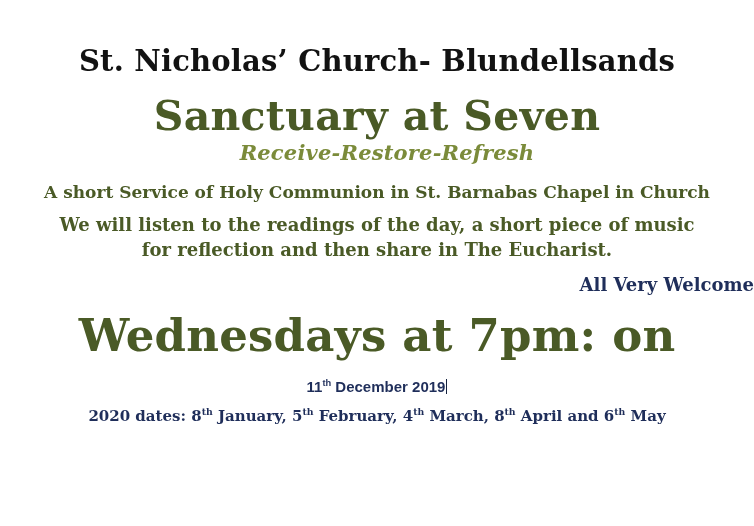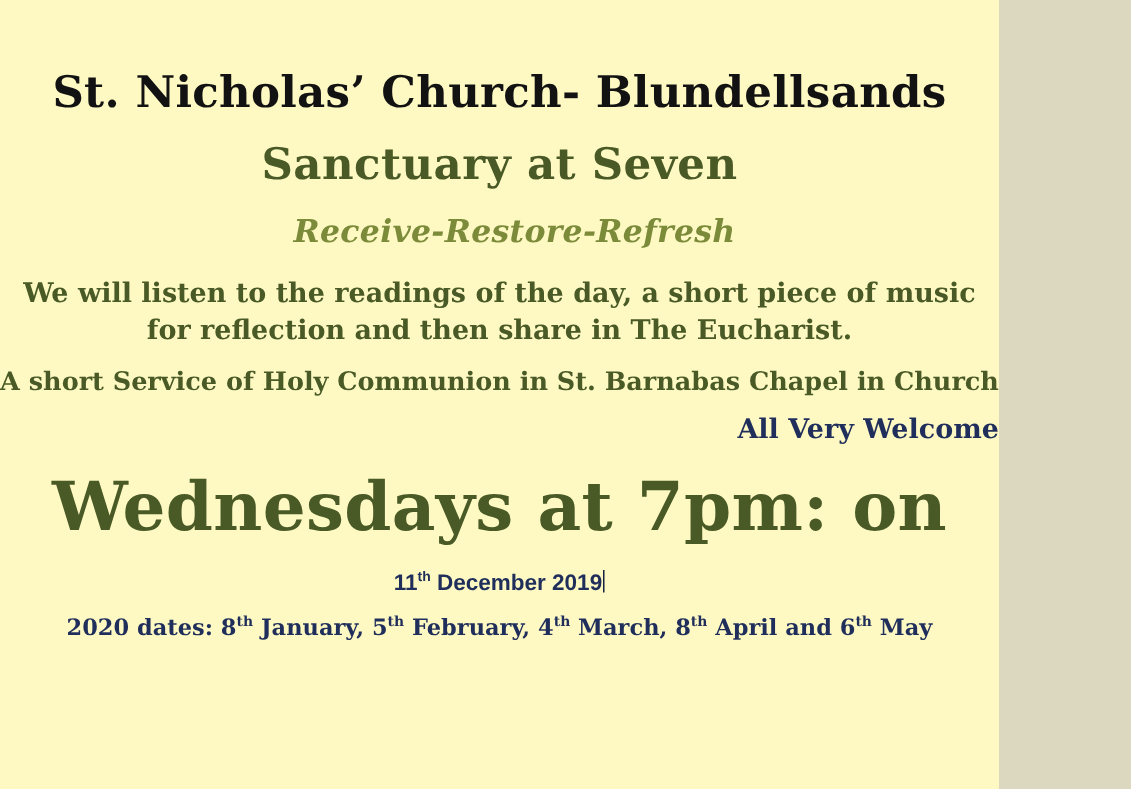--- a/index.html
+++ b/index.html
@@ -11,23 +11,23 @@
     width: 754px;
     height: 526px;
     overflow: hidden;
     background: #dcd8c0;
     font-family: "Liberation Serif", "DejaVu Serif", serif;
     -webkit-font-smoothing: antialiased;
   }
 
   .poster {
     position: relative;
-    width: 666px;
+    width: 754px;
     height: 526px;
-    background: #fef9c3;
+    background: #ffffff;
     box-sizing: border-box;
     display: flex;
     flex-direction: column;
     align-items: center;
     padding-top: 44px;
   }
 
   .line {
     text-align: center;
     width: 100%;
@@ -40,25 +40,24 @@
     font-size: 29px;
     font-weight: bold;
     color: #121212;
     letter-spacing: 0.2px;
     margin-bottom: 14px;
   }
 
   
   .service-title {
     font-family: "DejaVu Serif", "Liberation Serif", serif;
-    font-size: 29px;
+    font-size: 41px;
     font-weight: bold;
     color: #4a5a26;
     letter-spacing: 0.3px;
-    margin-bottom: 16px;
   }
 
   
   .tagline {
     font-family: "DejaVu Serif", "Liberation Serif", serif;
     font-size: 21px;
     font-weight: bold;
     font-style: italic;
     color: #7b8b3a;
     letter-spacing: 0.2px;
@@ -140,23 +139,23 @@
 <body>
 
 <div class="poster">
 
   <div class="line church-name">St. Nicholas’ Church- Blundellsands</div>
 
   <div class="line service-title">Sanctuary at Seven</div>
 
   <div class="line tagline">Receive-Restore-Refresh</div>
 
+  <div class="line desc">A short Service of Holy Communion in St. Barnabas Chapel in Church</div>
+
   <div class="line desc-para">We will listen to the readings of the day, a short piece of music for reflection and then share in The Eucharist.</div>
-
-  <div class="line desc">A short Service of Holy Communion in St. Barnabas Chapel in Church</div>
 
   <div class="line welcome">All Very Welcome</div>
 
   <div class="line schedule">Wednesdays at 7pm: on</div>
 
   <div class="line date-primary">
     <span>11</span><sup class="ord">th</sup><span> December 2019</span><span class="caret"></span>
   </div>
 
   <div class="line date-list">

